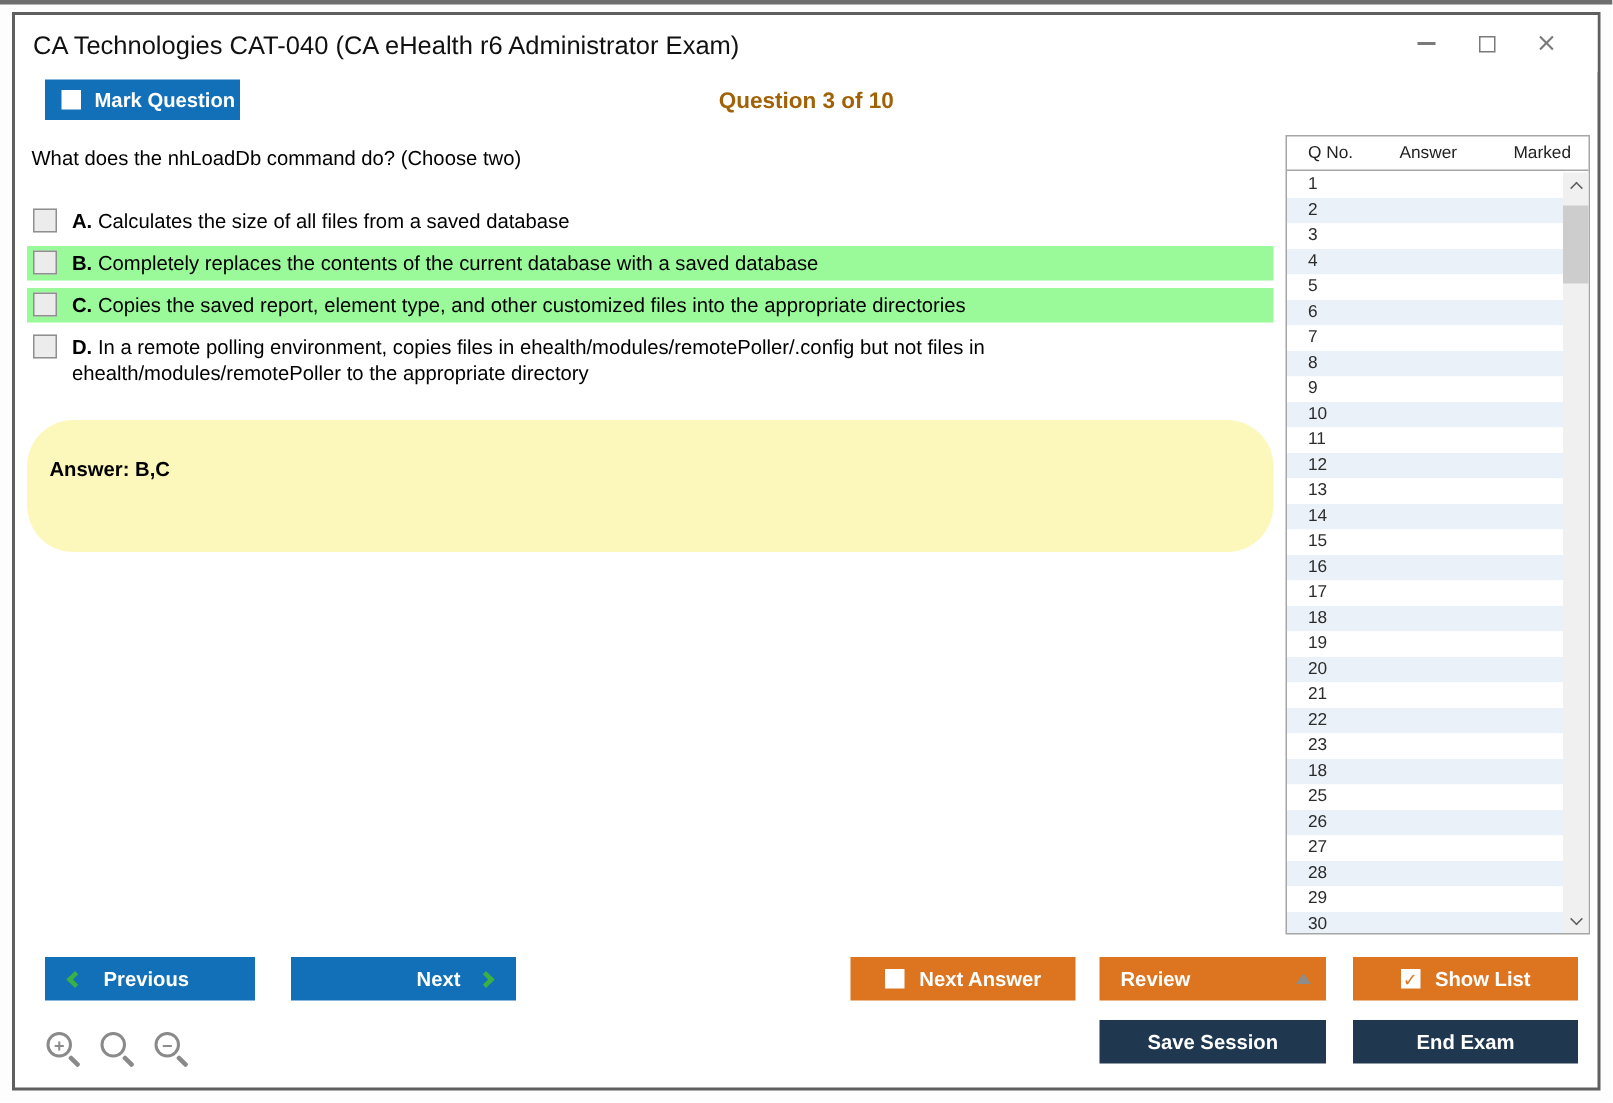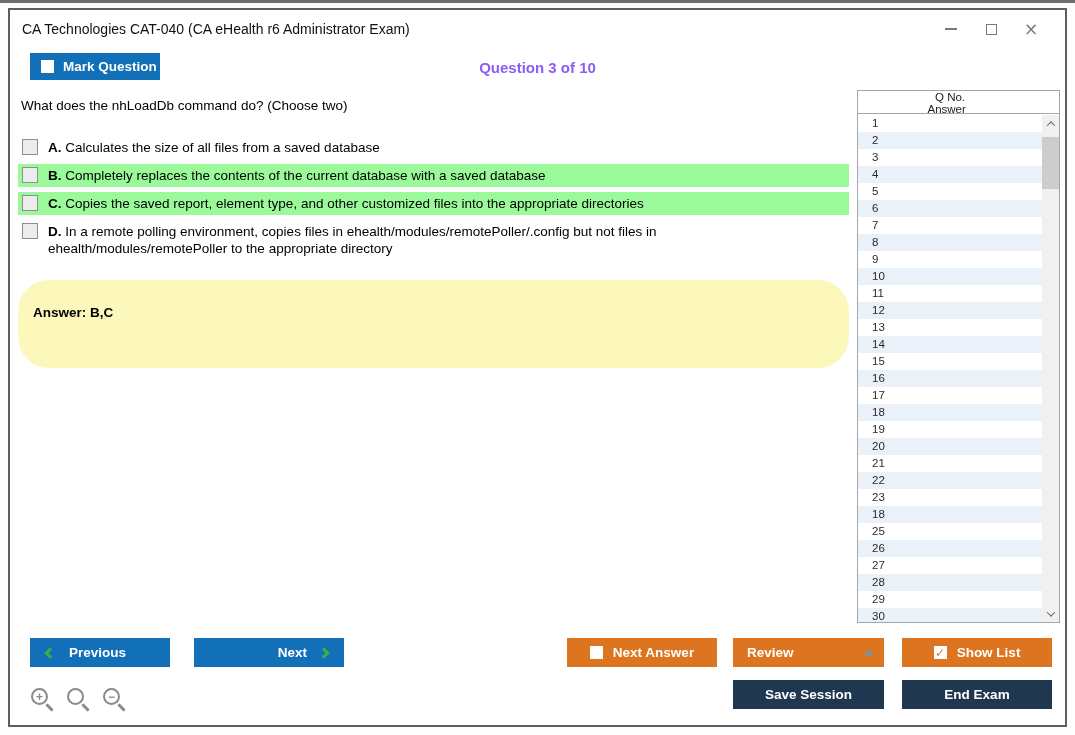--- a/index.html
+++ b/index.html
@@ -5,58 +5,58 @@
   * { margin:0; padding:0; box-sizing:border-box; }
   html,body { width:1075px; height:735px; background:#ffffff; font-family:"Liberation Sans", sans-serif; overflow:hidden; }
   .page { position:relative; width:1075px; height:735px; background:#fdfdfd; }
   .top-artifact { position:absolute; left:0; top:0; width:100%; height:3px; background:#6e6e6e; }
 
   .window { position:absolute; left:8px; top:8px; width:1059px; height:719px; background:#fff;
             border:2px solid #5f5f5f; }
 
   
   .titlebar { position:absolute; left:0; top:0; right:0; height:38px; background:#fff; }
-  .title { position:absolute; left:12px; top:11px; font-size:14px; color:#111; }
+  .title { position:absolute; left:12px; top:11px; font-size:17px; color:#111; }
   .win-controls { position:absolute; right:14px; top:0; height:38px; display:flex; align-items:center; }
   .wc { width:40px; height:38px; display:flex; align-items:center; justify-content:center; cursor:default; }
   .min-glyph { width:12px; height:2px; background:#7a7a7a; display:block; }
   .max-glyph { width:11px; height:11px; border:1px solid #7a7a7a; display:block; }
   .close-glyph { font-family:"DejaVu Sans","Liberation Sans",sans-serif; font-size:17px; color:#7a7a7a; line-height:1; }
 
   
   .btn { position:absolute; border:none; color:#fff; font-weight:bold; font-size:13.5px;
          font-family:"Liberation Sans", sans-serif; display:flex; align-items:center; cursor:pointer;text-align:center; }
   .blue   { background:var(--blue,#1270b8); }
   .orange { background:var(--orange,#dd741f); }
   .navy   { background:var(--navy,#1f3850); }
 
   .mark { left:20px; top:43px; width:130px; height:27px; padding-left:11px; gap:9px; }
   .cbox { width:13px; height:13px; background:#fff; display:inline-flex; align-items:center; justify-content:center; flex-shrink:0; }
   .cbox.checked { font-family:"DejaVu Sans","Liberation Sans",sans-serif; color:var(--orange,#dd741f); font-size:12px; font-weight:bold; }
 
-  .qcounter { position:absolute; left:0; top:49px; width:100%; text-align:center; font-size:15px; font-weight:bold; color:#8b5cf6; }
+  .qcounter { position:absolute; left:0; top:49px; width:100%; text-align:center; font-size:15px; font-weight:bold; color:#a16207; }
 
   .qtext { position:absolute; left:11px; top:88px; font-size:13.5px; color:#000; }
 
   
   .options { position:absolute; left:8px; top:126px; width:831px; display:flex; flex-direction:column; gap:5px; }
   .opt { display:flex; gap:10px; padding:3px 4px; align-items:flex-start; background:#fff; }
   .opt.hl { background:var(--highlight_green,#9afa9a); }
   .optcb { width:16px; height:16px; background:#ececec; border:1px solid #8f8f8f; flex-shrink:0; margin-top:0px; }
   .opttext { font-size:13.5px; line-height:17px; color:#000; max-width:705px; }
 
   
   .answerbox { position:absolute; left:8px; top:270px; width:831px; height:88px; background:var(--answer_yellow,#fcf8bc);border-radius:31px; }
   .answerbox .ans { margin:25px 0 0 15px; font-weight:bold; font-size:13.5px; }
   .answerbox .exp { margin:17px 0 0 15px; font-weight:bold; font-size:13.5px; }
 
   
   .qlist { position:absolute; left:847px; top:80px; width:203px; height:533px; background:#fff; border:1px solid #a6a6a6; }
   .qlist-header { height:23px; border-bottom:1px solid #a6a6a6; display:flex; align-items:center; padding-left:14px;
-                  font-size:11.5px; color:#222;flex-direction:column; }
+                  font-size:11.5px; color:#222; }
   .col-q { width:61px; } .col-a { width:76px; } .col-m { flex:1; }
   .qlist-body { position:absolute; left:0; top:24px; right:17px; bottom:0; overflow:hidden; }
   .qrow { height:17px; line-height:17px; font-size:11.5px; color:#2b2b2b; display:flex; padding-left:14px; background:#fff; }
   .qrow.alt { background:var(--row_alt,#eaf1f8); }
 
   
   .scrollbar { position:absolute; top:24px; right:0; bottom:0; width:17px; background:#f0f0f0; }
   .sb-arrow { position:absolute; left:0; width:17px; height:17px; display:flex; align-items:center; justify-content:center; }
   .sb-arrow.up { top:0; } .sb-arrow.down { bottom:0; }
   .chev { width:6px; height:6px; border-top:1.5px solid #5f5f5f; border-left:1.5px solid #5f5f5f; display:block; }

